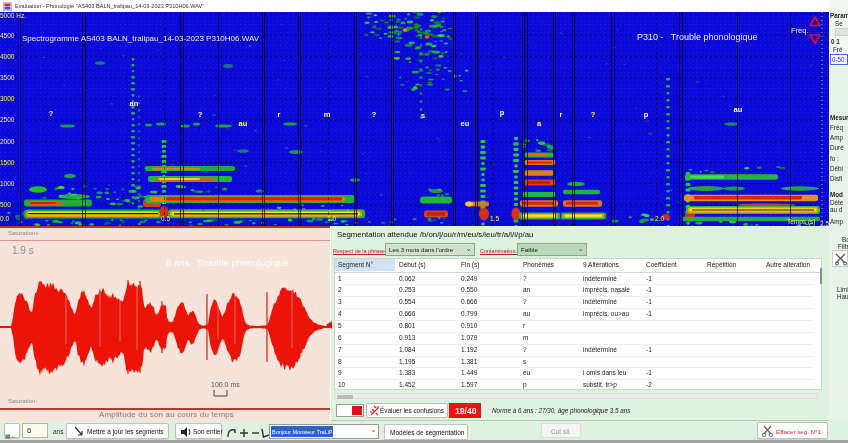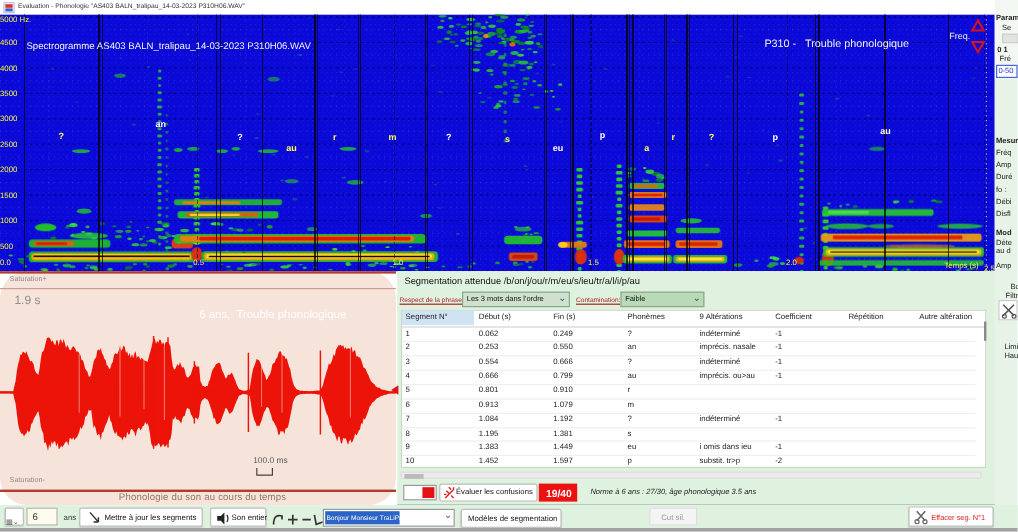--- a/index.html
+++ b/index.html
@@ -1,18 +1,18 @@
 <!DOCTYPE html>
 <html><head><meta charset="utf-8">
 <style>
 * { margin:0; padding:0; box-sizing:border-box; font-family:"Liberation Sans", sans-serif; }
 html,body { width:848px; height:443px; overflow:hidden; background:#fff; }
 #page { position:relative; width:848px; height:443px; }
 #titlebar { position:absolute; left:0; top:0; width:829px; height:12px; background:#ffffff; }
-#wavepanel { position:absolute; left:0; top:226px; width:330px; height:195px; background:#f6e3da;border-radius:23px; }
+#wavepanel { position:absolute; left:0; top:226px; width:330px; height:195px; background:#f6e3da; }
 #segpanel { position:absolute; left:331px; top:226px; width:498px; height:195px; background:#dff1df; border-bottom:1px solid #b9c9b9;padding-left:44px; }
 #rightpanel { position:absolute; left:829px; top:0; width:19px; height:440px; background:#e6f3e6; overflow:hidden; }
 #toolbar { position:absolute; left:0; top:421px; width:848px; height:19px; background:#dff1df; }
 #statusbar { position:absolute; left:0; top:440px; width:848px; height:3px; background:#a2a2a2; }
 .btn { position:absolute; background:#fff; border:1px solid #c0c0c0; border-radius:2px; box-shadow:0 1px 1px rgba(0,0,0,0.12); }
 .combo { position:absolute; height:13px; border:1px solid #8aa98a; font-size:6.2px; color:#111; white-space:nowrap; padding:2px 2px 0 3px; }
 .combo .chev { position:absolute; right:2px; top:0px; color:#557; font-size:8px; }
 #wedge { position:absolute; left:326px; top:321px; width:0; height:0; border-top:4px solid transparent; border-bottom:4px solid transparent; border-right:6px solid #dd1111; }
 </style></head>
 <body>
@@ -792,21 +792,21 @@
         <line x1="292" y1="62" x2="292" y2="122" stroke="#f6e3da" stroke-width="0.8" opacity="0.55"></line>
       </svg>
   <div style="position:absolute;left:12px;top:19px;font-size:10px;color:#8f8f8f">1.9 s</div>
   <div style="position:absolute;left:166px;top:31px;font-size:9.5px;color:#ffffff;white-space:nowrap">6 ans,&nbsp; Trouble phonologique</div>
   <div style="position:absolute;left:211px;top:155px;font-size:7px;color:#555">100.0 ms</div>
   <svg width="20" height="10" style="position:absolute;left:213px;top:163px">
         <path d="M1 1 V7 H14 V1" fill="none" stroke="#444" stroke-width="1"></path>
       </svg>
   <div style="position:absolute;left:8px;top:171.5px;font-size:6px;color:#8a8a8a">Saturation-</div>
   <div style="position:absolute;left:0;top:182px;width:330px;height:1.5px;background:#b23c2e"></div>
-  <div style="position:absolute;left:99px;top:183.5px;font-size:8px;letter-spacing:0.15px;color:#9b7466">Phonologie du son au cours du temps</div>
+  <div style="position:absolute;left:99px;top:183.5px;font-size:8px;letter-spacing:0.15px;color:#9b7466">Amplitude du son au cours du temps</div>
 </div>
 
 <div id="segpanel">
   <div style="position:absolute;left:6px;top:4px;font-size:7.8px;color:#111;white-space:nowrap">Segmentation attendue /b/on/j/ou/r/m/eu/s/ieu/tr/a/l/i/p/au</div>
   <div style="position:absolute;left:2px;top:22px;font-size:5.5px;color:#a22;text-decoration:underline;white-space:nowrap">Respect de la phrase:</div>
   <div class="combo" style="left:54px;top:17px;width:90px;background:#cfe0cf">
      <span>Les 3 mots dans l'ordre</span><span class="chev">⌄</span></div>
   <div style="position:absolute;left:149px;top:22px;font-size:5.5px;color:#a22;text-decoration:underline;white-space:nowrap">Contamination:</div>
   <div class="combo" style="left:186px;top:17px;width:70px;background:#b9d9b9">
      <span>Faible</span><span class="chev">⌄</span></div>

